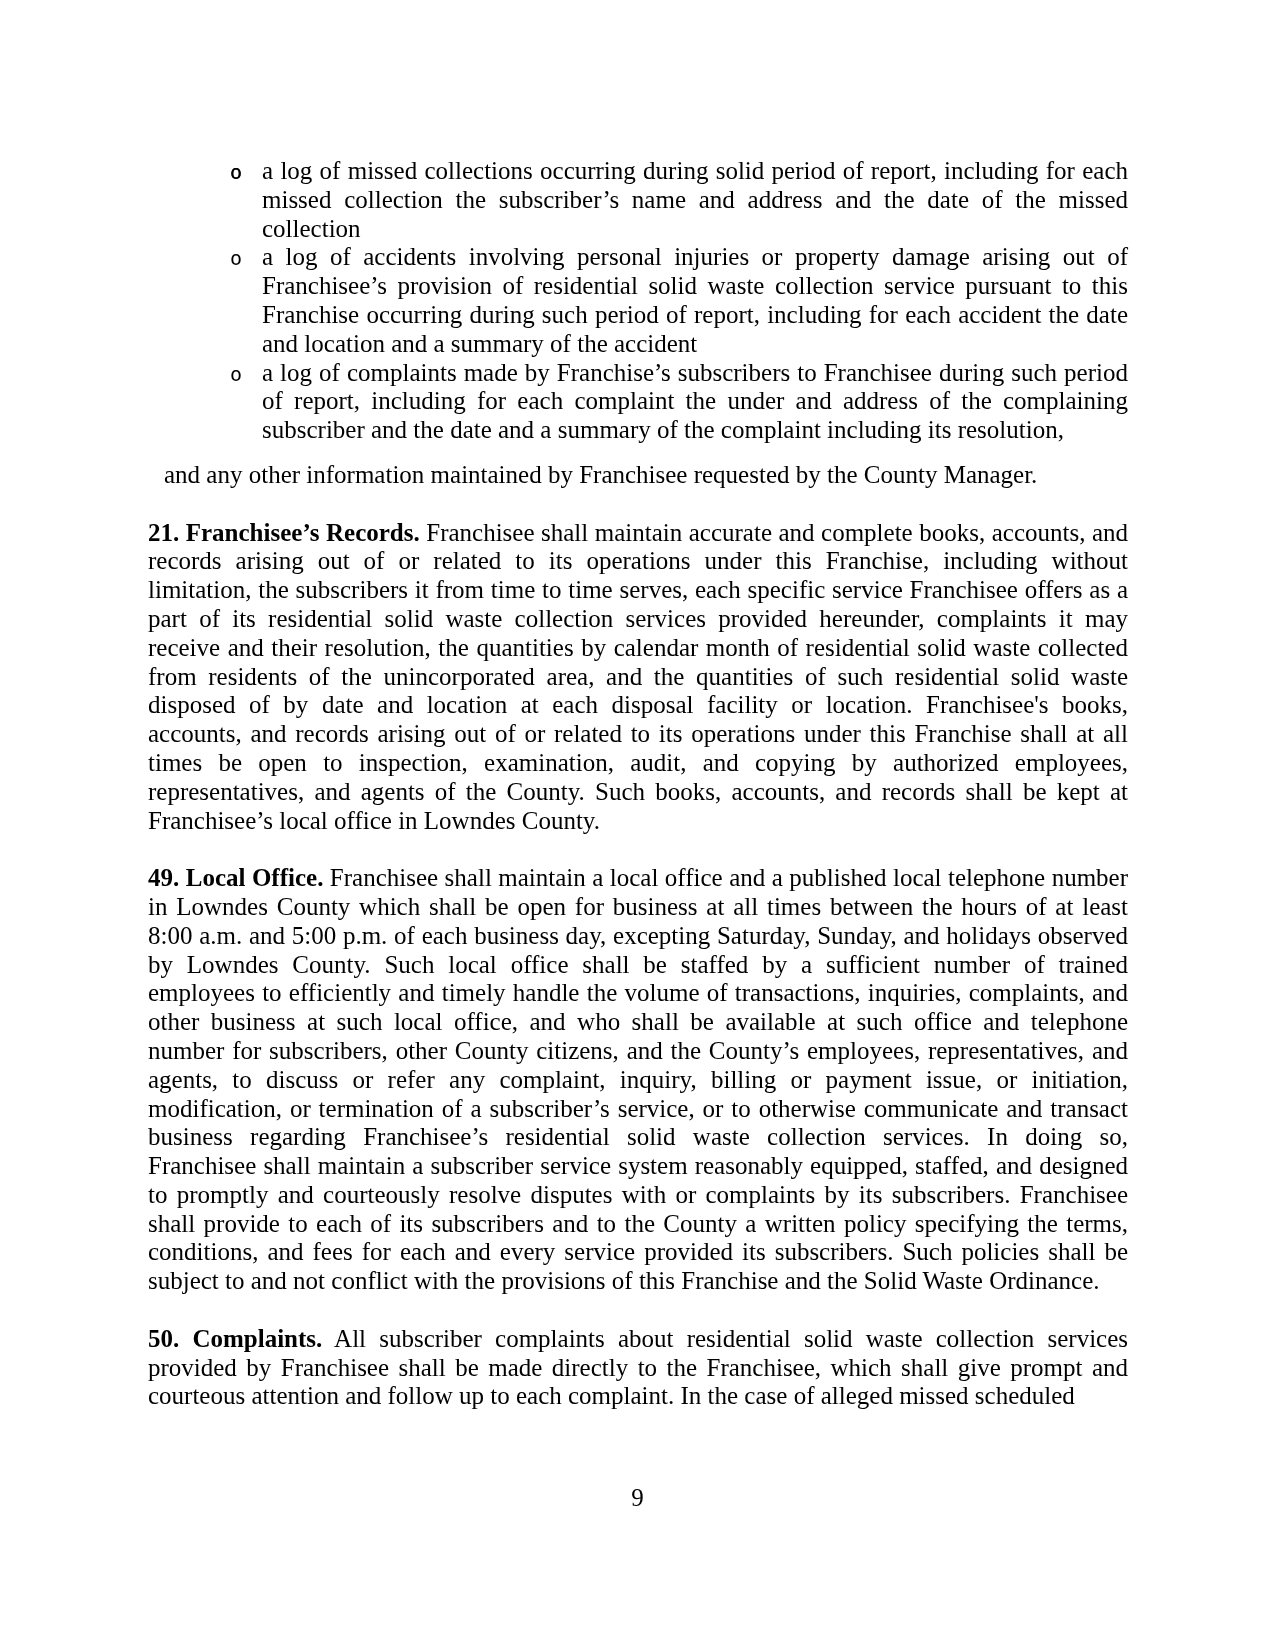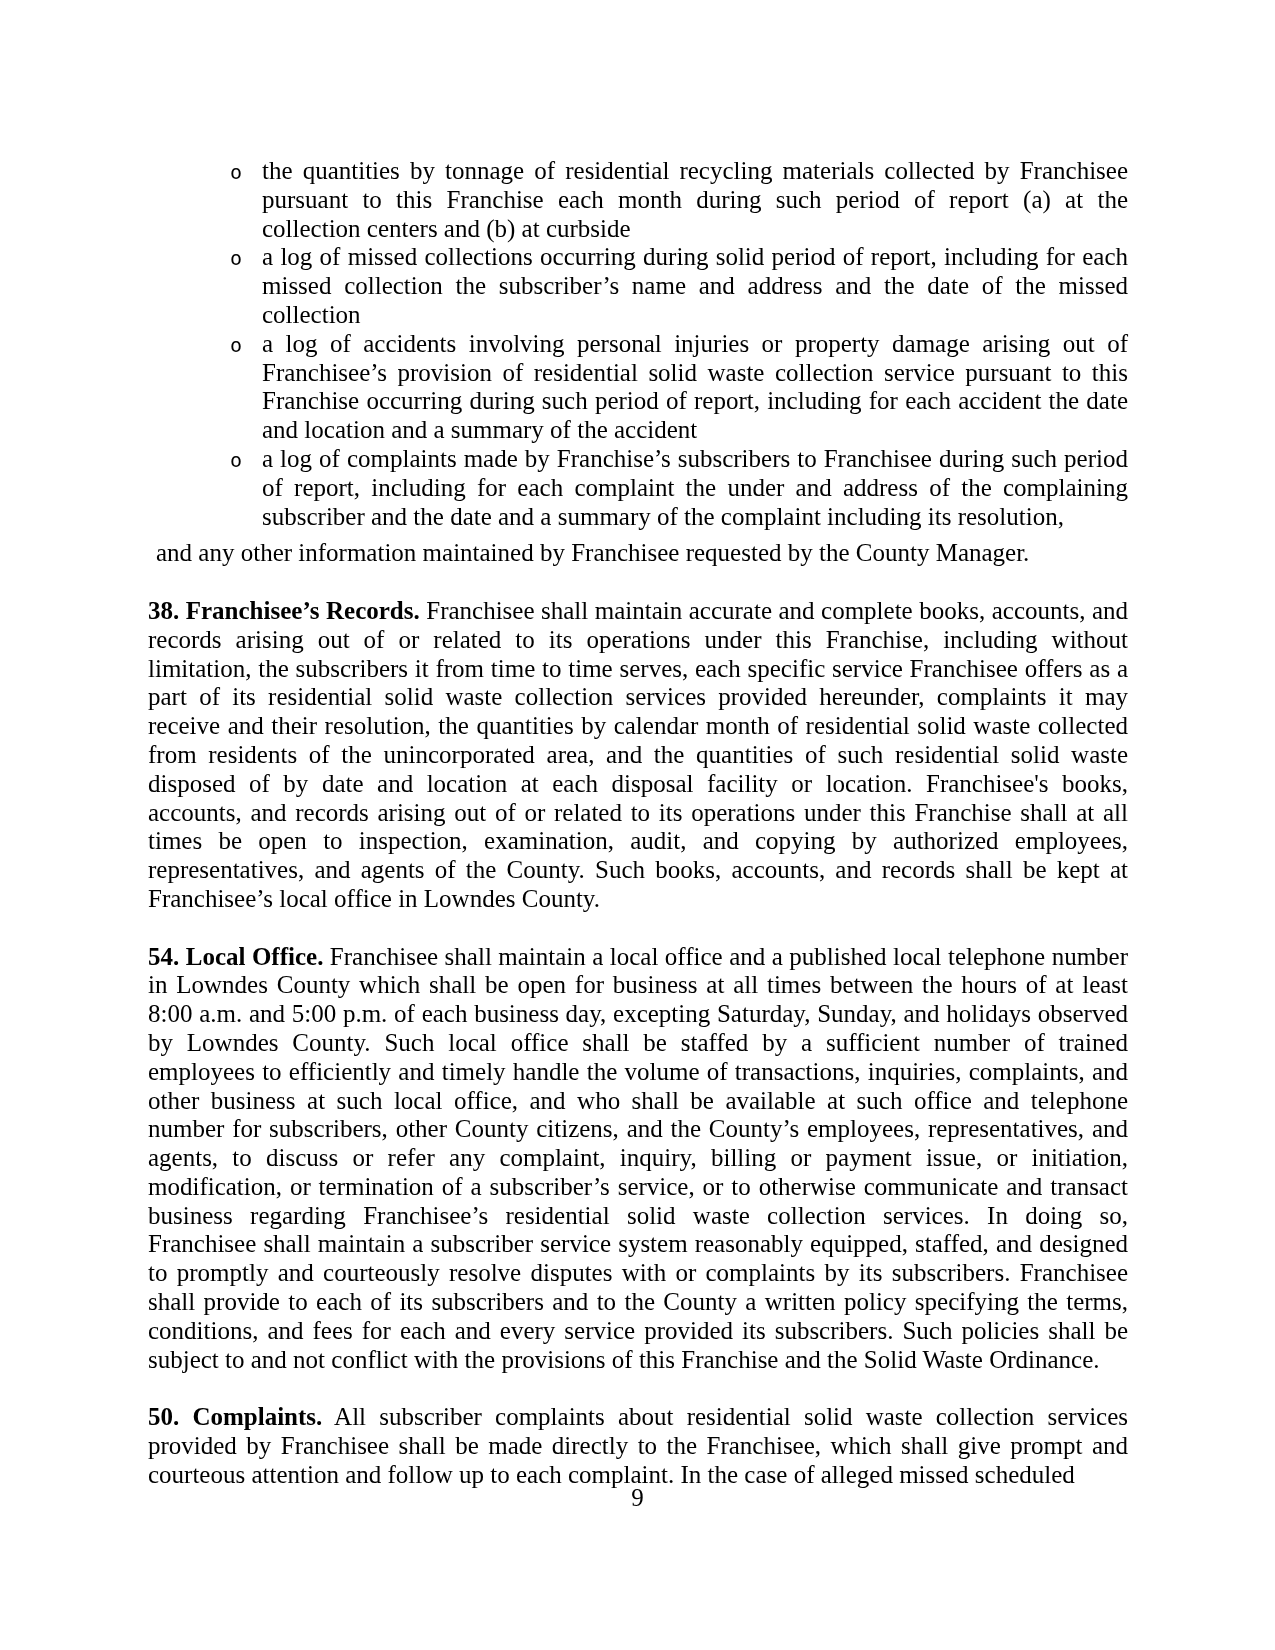--- a/index.html
+++ b/index.html
@@ -35,21 +35,21 @@
   }
   .bullet-marker {
     position: absolute;
     left: 82px;
     top: 1px;
     font-family: "DejaVu Sans Mono", monospace;
     font-size: 20px;
     line-height: 28.8px;
   }
   p.closing-line {
-    margin: 8px;
+    margin: 16px;
   }
   p.section {
     margin: 28.8px 0 0 0;
   }
   p.section b {
     font-weight: bold;
   }
   .page-footer {
     position: absolute;
     top: 1484px;
@@ -62,45 +62,44 @@
   }
 </style>
 </head>
 <body>
 
 <div class="doc-content">
 
   <ul class="bullets">
     <li>
       <span class="bullet-marker">o</span>
-      <span>the quantities by tonnage of residential recycling materials collected by Franchisee pursuant to this Franchise each month during such period of report (a) at the collection centers and (b) at curbside</span>
     </li>
     <li>
       <span class="bullet-marker">o</span>
       <span>a log of missed collections occurring during solid period of report, including for each missed collection the subscriber’s name and address and the date of the missed collection</span>
     </li>
     <li>
       <span class="bullet-marker">o</span>
       <span>a log of accidents involving personal injuries or property damage arising out of Franchisee’s provision of residential solid waste collection service pursuant to this Franchise occurring during such period of report, including for each accident the date and location and a summary of the accident</span>
     </li>
     <li>
       <span class="bullet-marker">o</span>
       <span>a log of complaints made by Franchise’s subscribers to Franchisee during such period of report, including for each complaint the under and address of the complaining subscriber and the date and a summary of the complaint including its resolution,</span>
     </li>
   </ul>
 
   <p class="closing-line">and any other information maintained by Franchisee requested by the County Manager.</p>
 
   <p class="section">
-    <b>38. Franchisee’s Records.</b>
+    <b>21. Franchisee’s Records.</b>
     <span>Franchisee shall maintain accurate and complete books, accounts, and records arising out of or related to its operations under this Franchise, including without limitation, the subscribers it from time to time serves, each specific service Franchisee offers as a part of its residential solid waste collection services provided hereunder, complaints it may receive and their resolution, the quantities by calendar month of residential solid waste collected from residents of the unincorporated area, and the quantities of such residential solid waste disposed of by date and location at each disposal facility or location.  Franchisee's books, accounts, and records arising out of or related to its operations under this Franchise shall at all times be open to inspection, examination, audit, and copying by authorized employees, representatives, and agents of the County. Such books, accounts, and records shall be kept at Franchisee’s local office in Lowndes County.</span>
   </p>
 
   <p class="section">
-    <b>54. Local Office.</b>
+    <b>49. Local Office.</b>
     <span>Franchisee shall maintain a local office and a published local telephone number in Lowndes County which shall be open for business at all times between the hours of at least 8:00 a.m. and 5:00 p.m. of each business day, excepting Saturday, Sunday, and holidays observed by Lowndes County. Such local office shall be staffed by a sufficient number of trained employees to efficiently and timely handle the volume of transactions, inquiries, complaints, and other business at such local office, and who shall be available at such office and telephone number for subscribers, other County citizens, and the County’s employees, representatives, and agents, to discuss or refer any complaint, inquiry, billing or payment issue, or initiation, modification, or termination of a subscriber’s service, or to otherwise communicate and transact business regarding Franchisee’s residential solid waste collection services. In doing so, Franchisee shall maintain a subscriber service system reasonably equipped, staffed, and designed to promptly and courteously resolve disputes with or complaints by its subscribers. Franchisee shall provide to each of its subscribers and to the County a written policy specifying the terms, conditions, and fees for each and every service provided its subscribers. Such policies shall be subject to and not conflict with the provisions of this Franchise and the Solid Waste Ordinance.</span>
   </p>
 
   <p class="section">
     <b>50. Complaints.</b>
     <span>All subscriber complaints about residential solid waste collection services provided by Franchisee shall be made directly to the Franchisee, which shall give prompt and courteous attention and follow up to each complaint. In the case of alleged missed scheduled</span>
   </p>
 
 </div>
 

